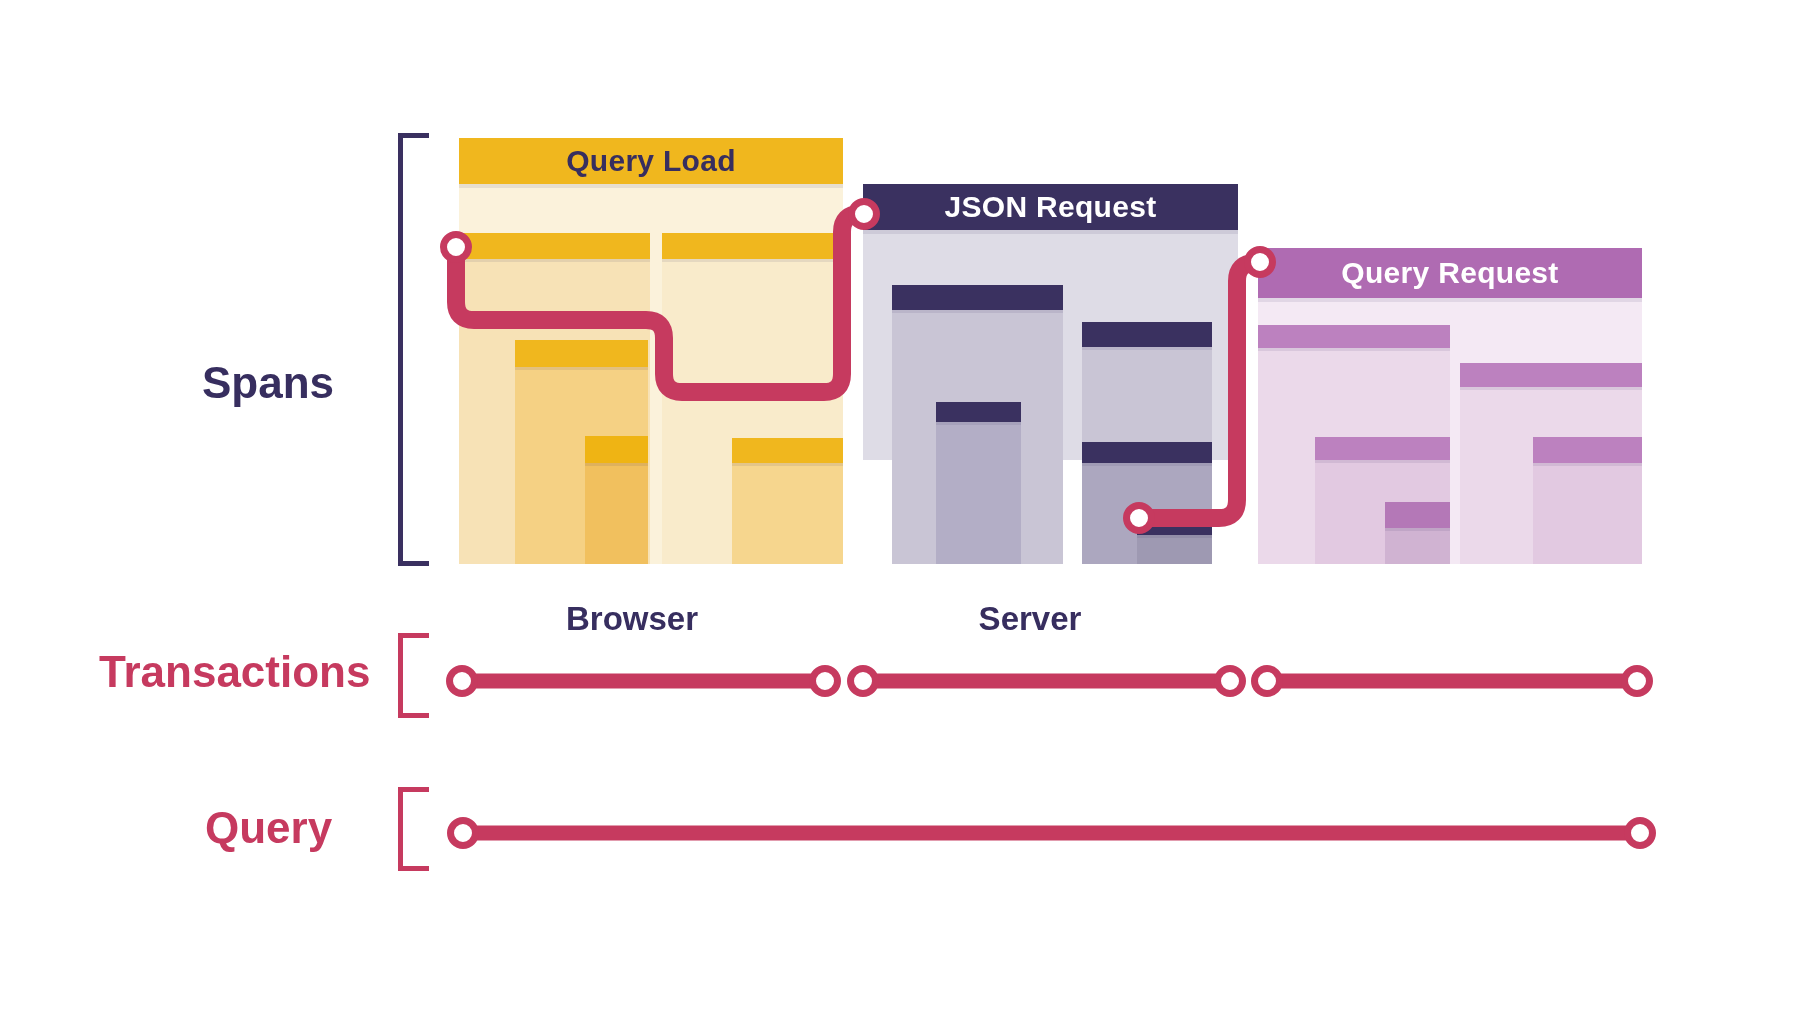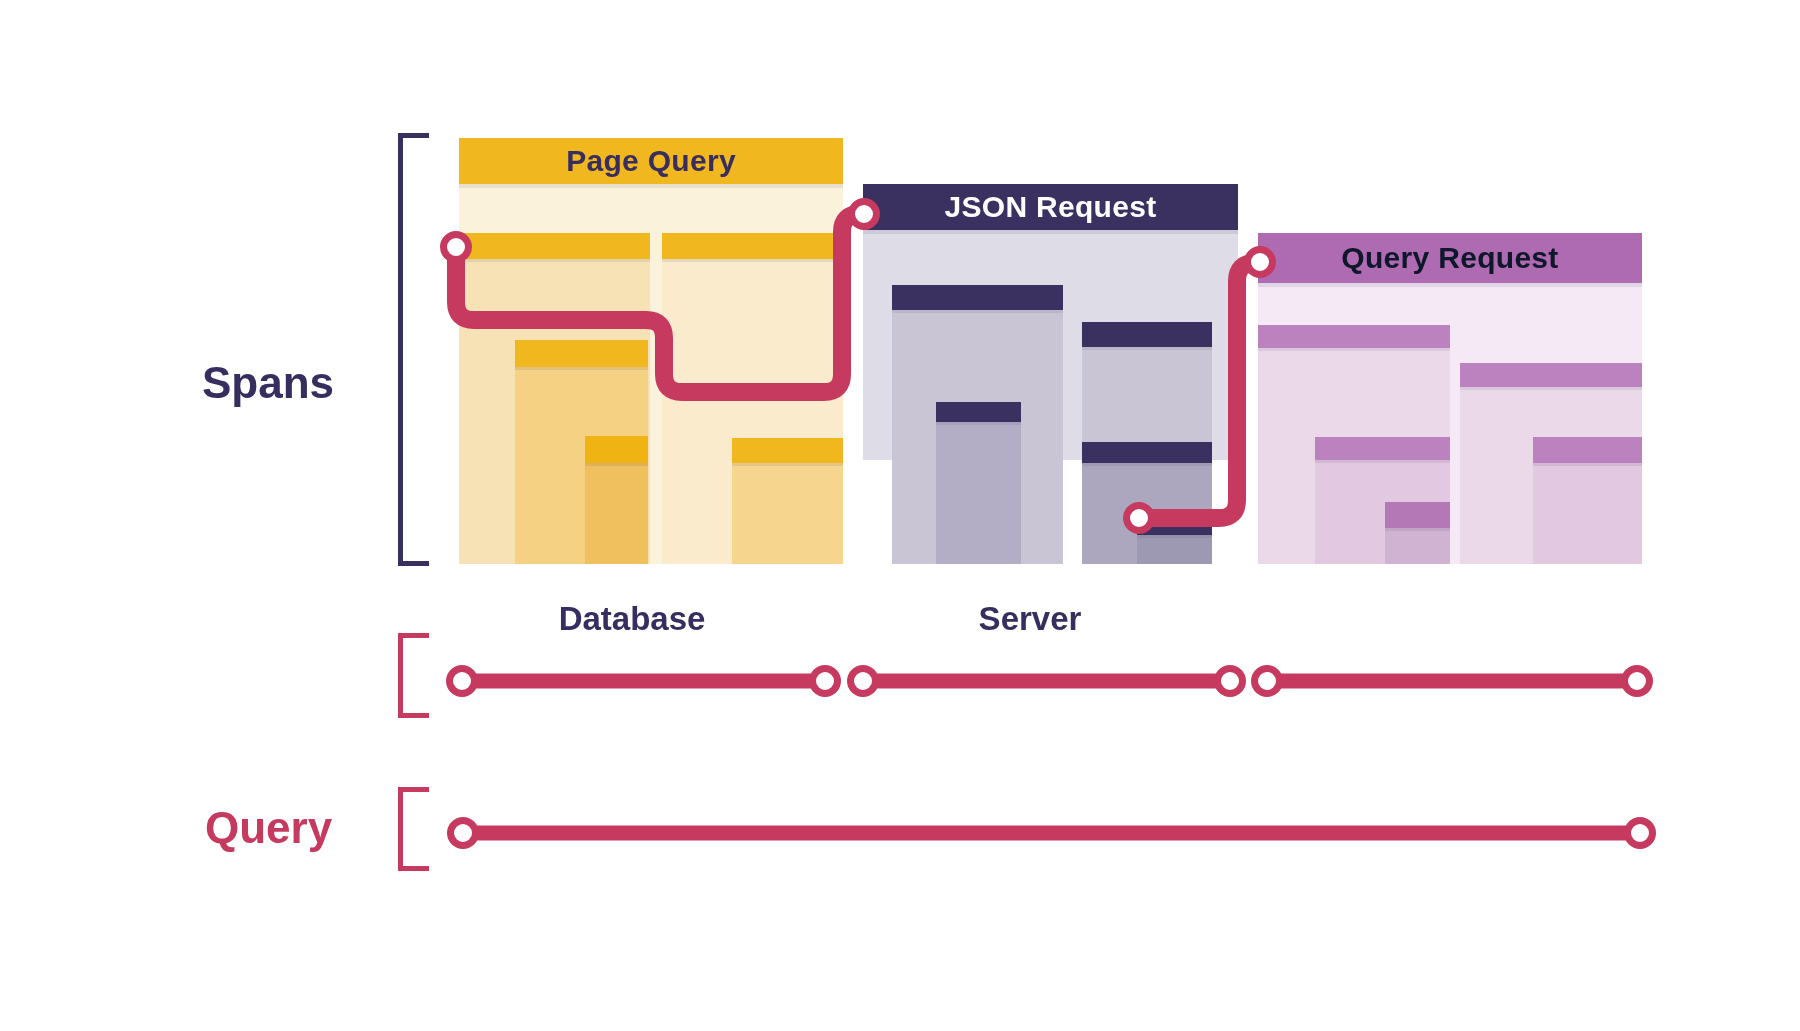--- a/index.html
+++ b/index.html
@@ -38,30 +38,31 @@
   }
   
   .overlay{position:absolute;left:0;top:0;pointer-events:none;}
 </style>
 </head>
 <body>
 
 <div class="canvas">
 
   <div class="side-label navy" style="left:202px;top:361px;">Spans</div>
+  <div class="side-label red" style="left:99px;top:650px;">Transactions</div>
   <div class="side-label red" style="left:205px;top:806px;">Query</div>
 
   <div class="bracket navy" style="left:398px;top:133px;height:423px;"></div>
   <div class="bracket red" style="left:398px;top:633px;height:75px;"></div>
   <div class="bracket red" style="left:398px;top:787px;height:74px;"></div>
 
   <div class="panel" style="left:459px;top:138px;width:384px;height:426px;">
     <div class="panel-body dots" style="top:46px;background:#FBF2DB;"></div>
     <div class="panel-header" style="height:46px;background:#F0B71E;color:#372E5F;">
-      <span>Page Query</span>
+      <span>Query Load</span>
     </div>
 
     <div class="block" style="left:0;top:95px;width:191px;height:331px;">
       <div class="bd dots" style="top:26px;background:#F7E2B6;"></div>
       <div class="hd" style="height:26px;background:#F0B71E;"></div>
     </div>
 
     <div class="block" style="left:203px;top:95px;width:181px;height:331px;">
       <div class="bd dots" style="top:26px;background:#F9EBCB;"></div>
       <div class="hd" style="height:26px;background:#F0B71E;"></div>
@@ -110,21 +111,21 @@
     </div>
 
     <div class="block" style="left:274px;top:329px;width:75px;height:51px;">
       <div class="bd dots" style="top:22px;background:#9E99B2;"></div>
       <div class="hd" style="height:22px;background:#3A3160;"></div>
     </div>
   </div>
 
   <div class="panel" style="left:1258px;top:233px;width:384px;height:331px;">
     <div class="panel-body dots" style="top:50px;background:#F4E9F4;"></div>
-    <div class="panel-header" style="height:50px;background:#AF6BB2;color:#0f172a;">
+    <div class="panel-header" style="height:50px;background:#AF6BB2;color:#ffffff;margin-top:15px;">
       <span>Query Request</span>
     </div>
 
     <div class="block" style="left:0;top:92px;width:192px;height:239px;">
       <div class="bd dots" style="top:23px;background:#EBD9EA;"></div>
       <div class="hd" style="height:23px;background:#BC81BF;"></div>
     </div>
 
     <div class="block" style="left:57px;top:204px;width:135px;height:127px;">
       <div class="bd dots" style="top:23px;background:#E2C9E1;"></div>
@@ -140,21 +141,21 @@
       <div class="bd dots" style="top:24px;background:#EBD9EA;"></div>
       <div class="hd" style="height:24px;background:#BC81BF;"></div>
     </div>
 
     <div class="block" style="left:275px;top:204px;width:109px;height:127px;">
       <div class="bd dots" style="top:26px;background:#E2C9E1;"></div>
       <div class="hd" style="height:26px;background:#BC81BF;"></div>
     </div>
   </div>
 
-  <div class="service-label" style="left:632px;">Database</div>
+  <div class="service-label" style="left:632px;">Browser</div>
   <div class="service-label" style="left:1030px;">Server</div>
 
   <svg class="overlay" width="1800" height="1031" viewBox="0 0 1800 1031">
 
     <path d="M456 252 V302 Q456 320 474 320 H646 Q664 320 664 338 V374 Q664 392 682 392 H824 Q842 392 842 374 V232 Q842 214 860 214 H864" fill="none" stroke="#C63A5F" stroke-width="18"></path>
 
     <path d="M1143 518 H1219 Q1237 518 1237 500 V281 Q1237 263 1255 263 H1258" fill="none" stroke="#C63A5F" stroke-width="18"></path>
 
     <circle cx="456" cy="247" r="12.5" fill="#ffffff" stroke="#C63A5F" stroke-width="7"></circle>
     <circle cx="864" cy="214" r="12.5" fill="#ffffff" stroke="#C63A5F" stroke-width="7"></circle>

